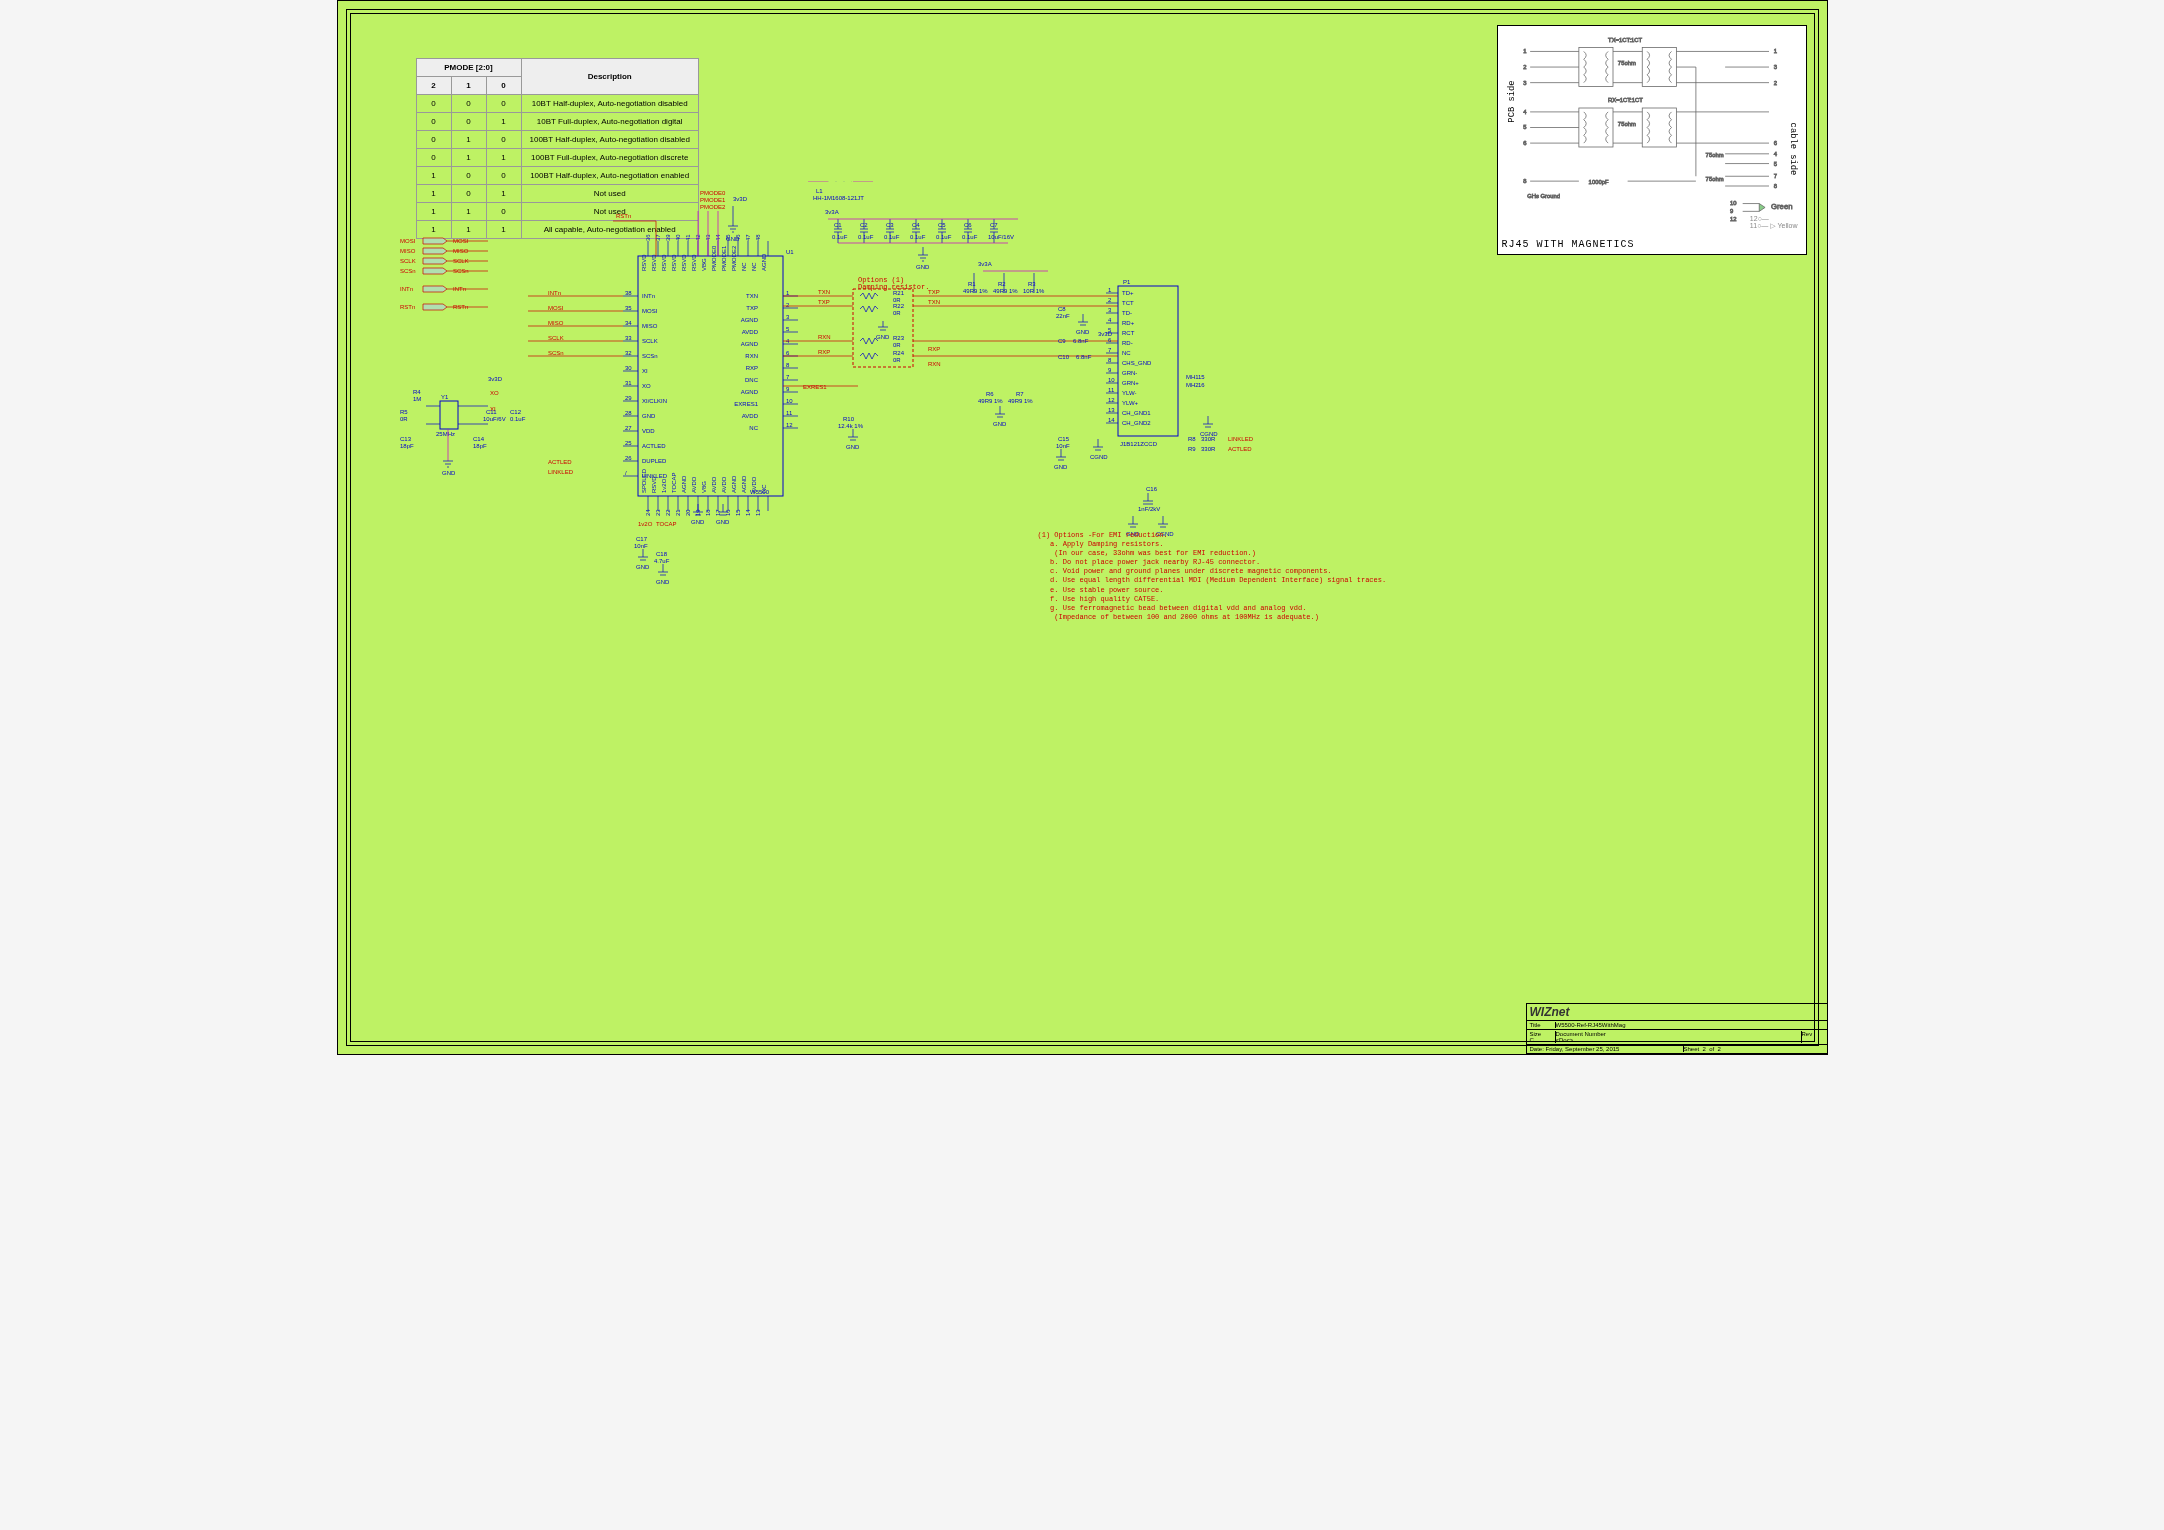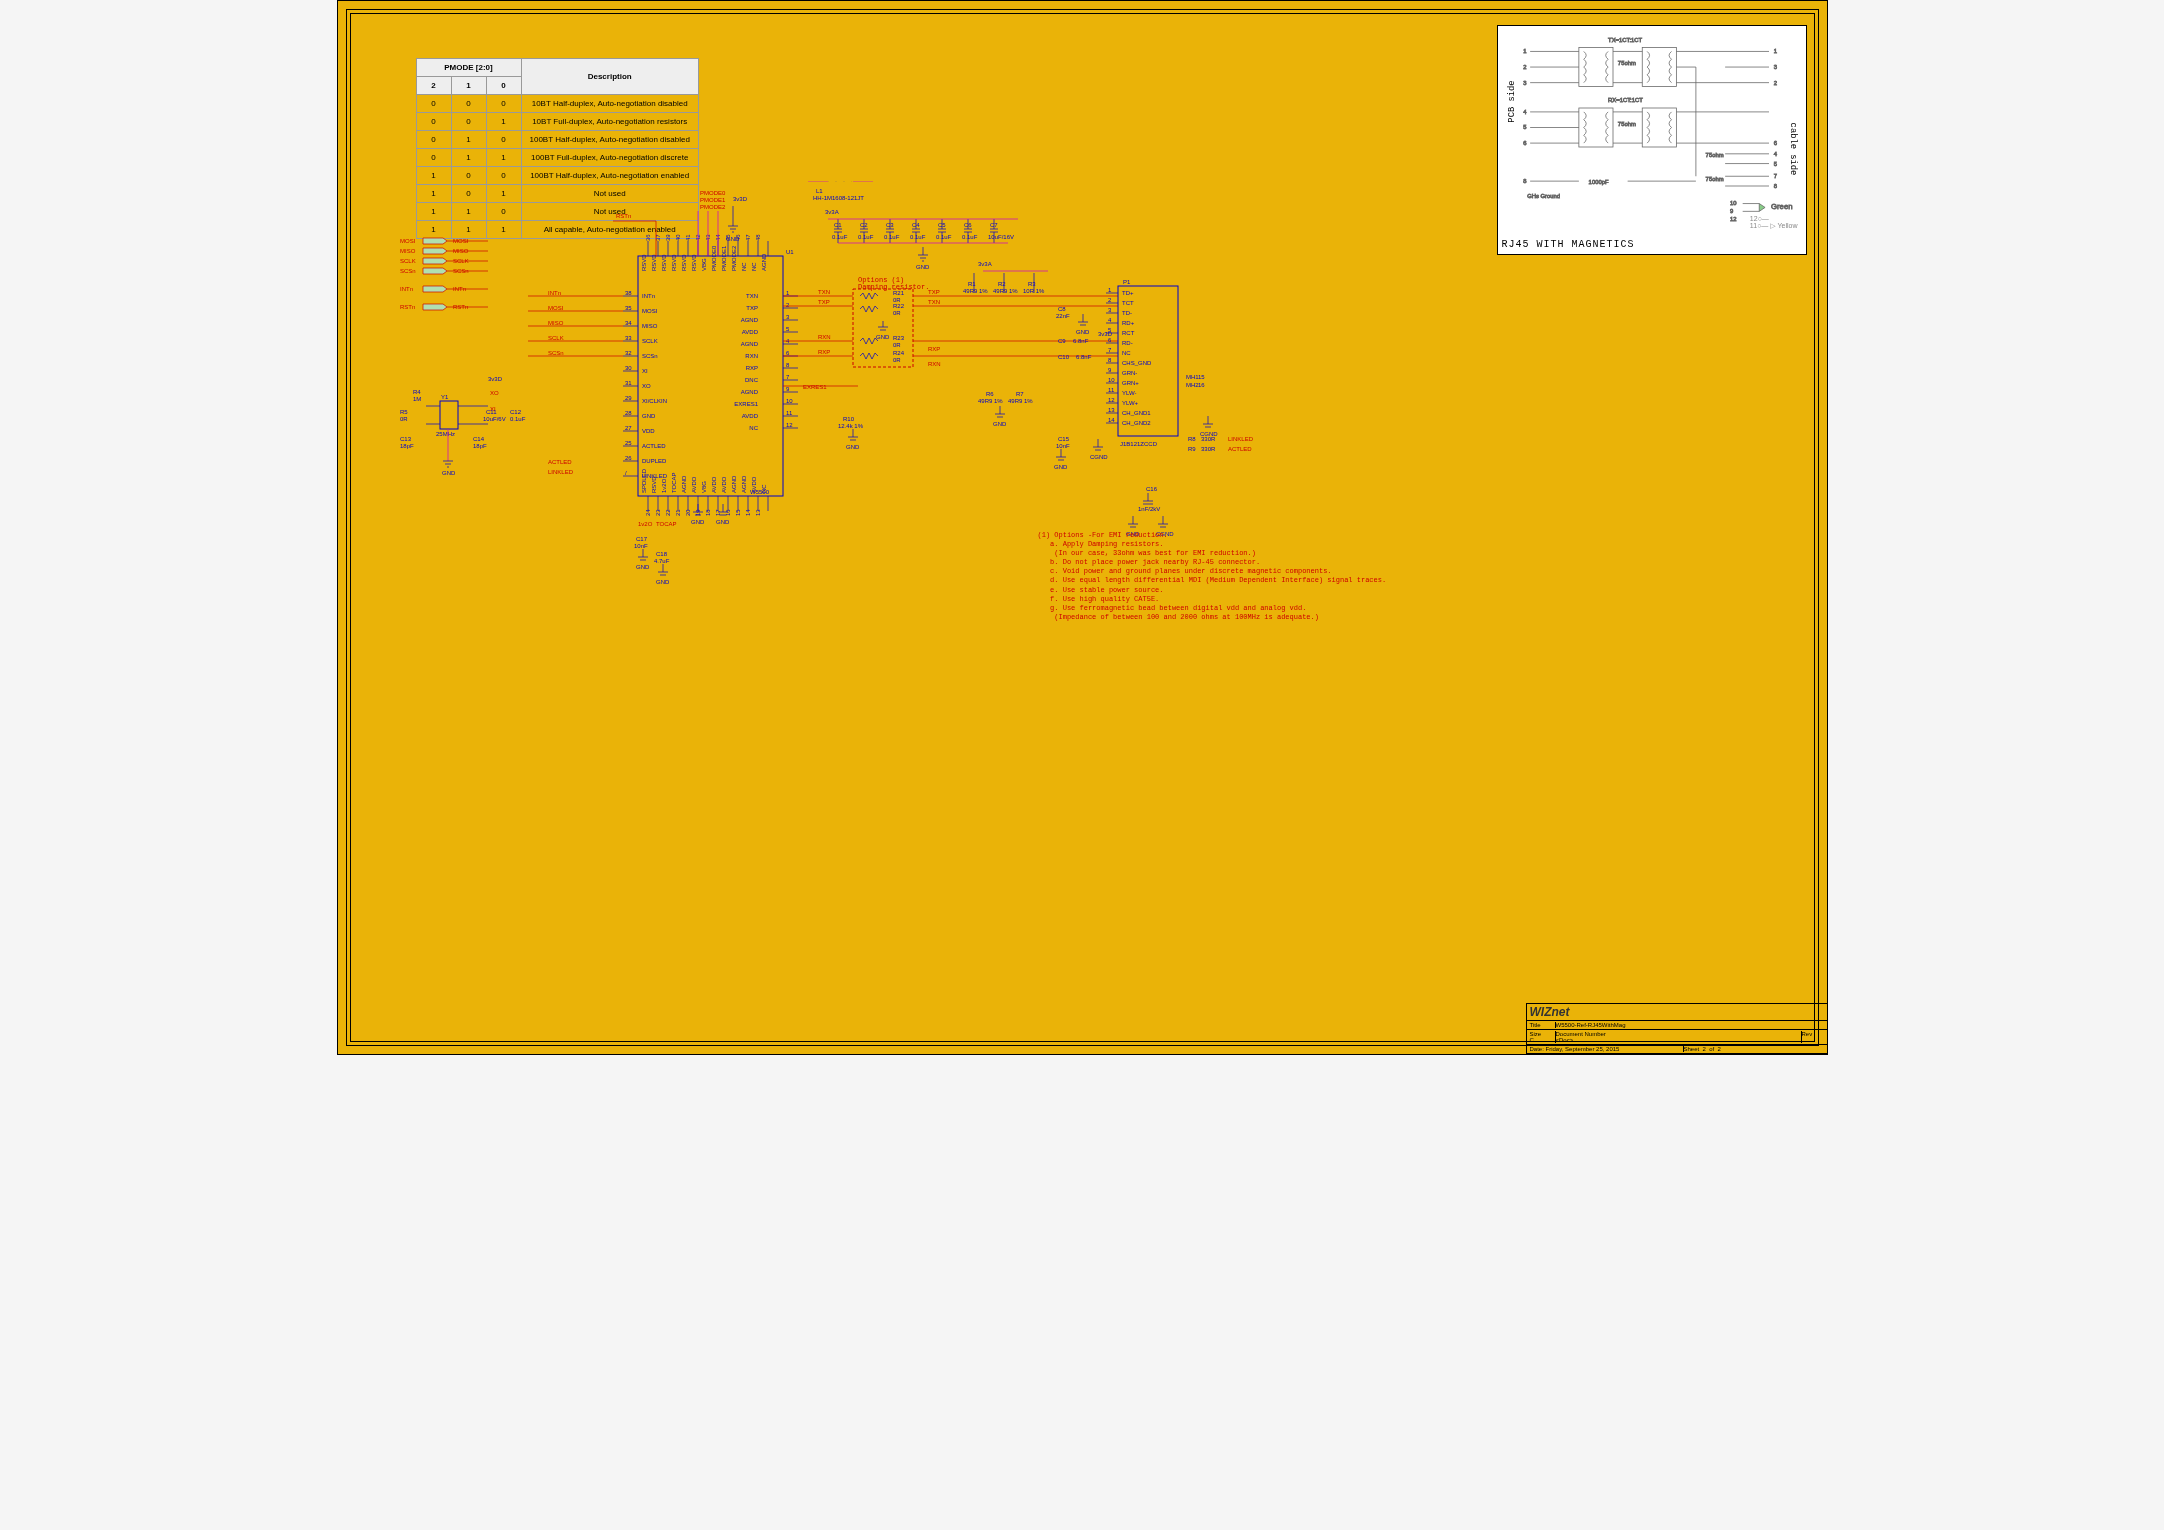--- a/index.html
+++ b/index.html
@@ -1,16 +1,16 @@
 <!DOCTYPE html>
 <html><head>
 <meta charset="utf-8">
 <style>
 body{margin:0;font-family:Arial,sans-serif;font-size:7px;background:#f5f5f5;color:#000}
-.page{position:relative;width:1489px;height:1053px;background:#eab308;margin:0 auto;border:1px solid #000}
+.page{position:relative;width:1489px;height:1053px;background:#bef264;margin:0 auto;border:1px solid #000}
 .frame{position:absolute;top:8px;left:8px;right:8px;bottom:8px;border:1px solid #000}
 .inner-frame{position:absolute;top:12px;left:12px;right:12px;bottom:12px;border:1px solid #000}
 .pmode-table{position:absolute;top:57px;left:78px;border-collapse:collapse;font-size:8px}
 .pmode-table th,.pmode-table td{border:1px solid #999;padding:4px 8px;text-align:center}
 .pmode-table th{background:#eee;text-align:center}
 .pmode-table td.c{text-align:center;width:18px}
 .rj45-box{position:absolute;top:24px;right:20px;width:300px;height:220px;border:1px solid #000;background:#fff;padding:4px}
 .rj45-title{position:absolute;bottom:4px;left:4px;font-family:Liberation Mono, monospace;font-size:10px;letter-spacing:1px}
 .rj45-svg{width:100%;height:195px}
 .title-block{position:absolute;bottom:0;right:0;width:300px;border-left:1px solid #000;border-top:1px solid #000;font-size:6px}
@@ -54,21 +54,21 @@
         <tr>
           <td class="c">0</td>
           <td class="c">0</td>
           <td class="c">0</td>
           <td>10BT Half-duplex, Auto-negotiation disabled</td>
         </tr>
         <tr>
           <td class="c">0</td>
           <td class="c">0</td>
           <td class="c">1</td>
-          <td>10BT Full-duplex, Auto-negotiation resistors</td>
+          <td>10BT Full-duplex, Auto-negotiation digital</td>
         </tr>
         <tr>
           <td class="c">0</td>
           <td class="c">1</td>
           <td class="c">0</td>
           <td>100BT Half-duplex, Auto-negotiation disabled</td>
         </tr>
         <tr>
           <td class="c">0</td>
           <td class="c">1</td>

